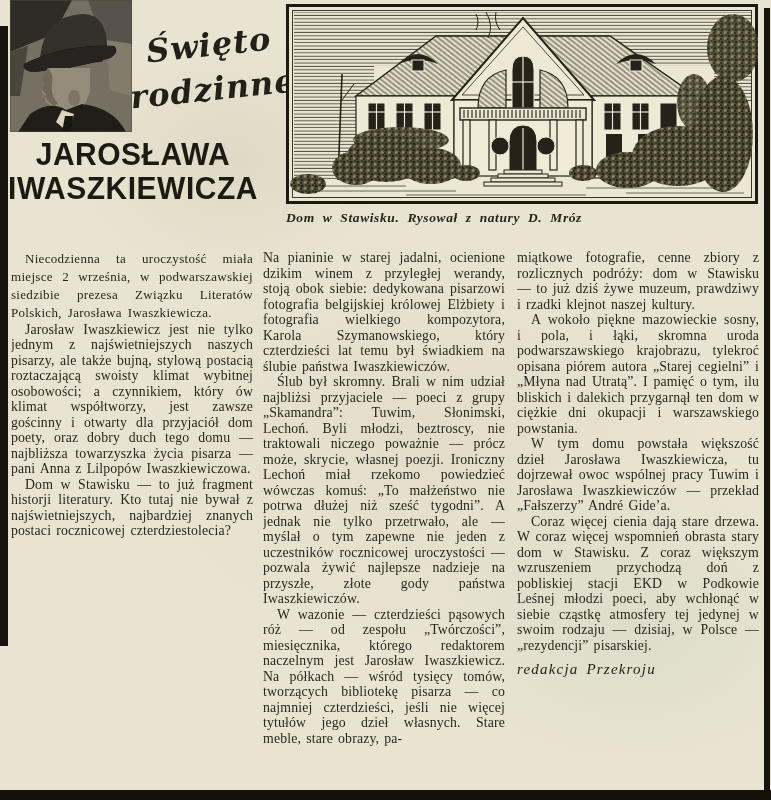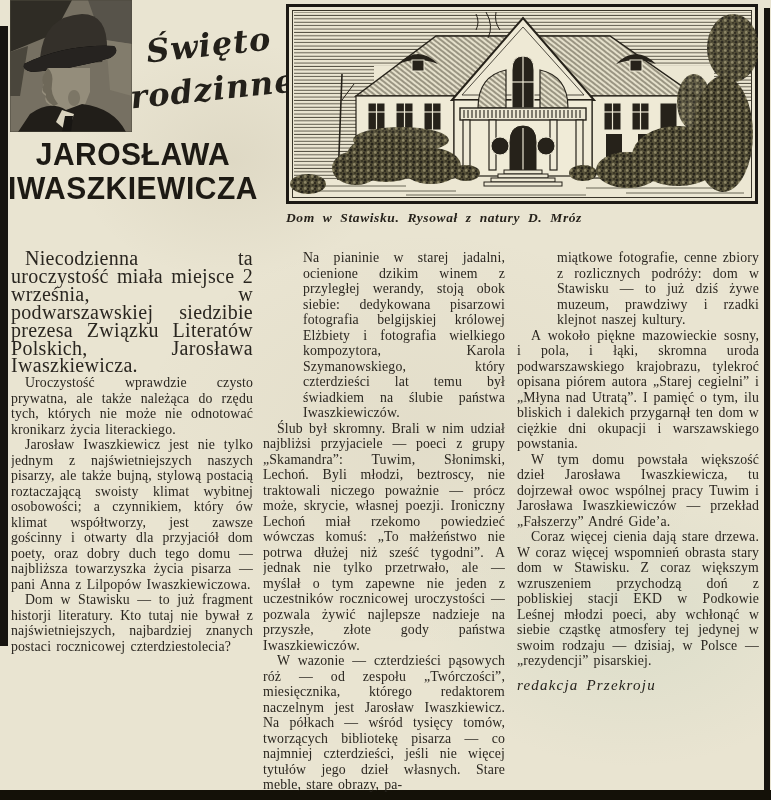--- a/index.html
+++ b/index.html
@@ -30,22 +30,22 @@
   .caption{position:absolute;left:286px;top:210px;width:472px;text-align:left;
     font-style:italic;font-weight:bold;font-size:13.5px;letter-spacing:0.6px;word-spacing:4px;color:#26221b;}
 
   .col{position:absolute;top:250px;width:242px;height:545px;overflow:hidden;
     text-align:justify;font-size:13.8px;line-height:15.5px;letter-spacing:0.15px;word-spacing:1.5px;}
   .col1{left:11px;}
   .col2{left:263px;}
   .col3{left:517px;}
   .col p{margin:0;text-indent:14px;hyphens:auto;}
   .col p + p{margin-top:0;}
-  .col p.lead{font-size:20px;line-height:17.9px;letter-spacing:0.3px;word-spacing:2.5px;}
-  .col p.cont{text-indent:0;margin-left:40px;}
+  .col p.lead{font-size:13px;line-height:17.9px;letter-spacing:0.3px;word-spacing:2.5px;}
+  .col p.cont{text-indent:0;}
   .signature{margin-top:9px;text-align:left;font-style:italic;font-size:15px;
     letter-spacing:1.2px;word-spacing:3px;padding-right:6px;color:#24211b;}
 </style>
 </head>
 <body>
 
 <div id="page">
 
   <div class="bar-left"></div>
   <div class="edge-right"></div>
@@ -228,21 +228,20 @@
     <ellipse cx="437" cy="130" rx="30" ry="58" fill="url(#fol)"></ellipse>
     <ellipse cx="408" cy="98" rx="17" ry="28" fill="url(#fol)" opacity="0.9"></ellipse>
     <ellipse cx="447" cy="44" rx="26" ry="34" fill="url(#fol)" opacity="0.95"></ellipse>
     <path d="M200,8 q8,14 2,26 M210,8 q-2,10 4,18 M190,10 q4,8 0,16" stroke="#26221a" stroke-width="1" fill="none"></path>
   </svg>
 
   <div class="caption">Dom w Stawisku. Rysował z natury D. Mróz</div>
 
   <div class="col col1">
     <p class="lead">Niecodzienna ta uroczystość miała miejsce 2 września, w podwarszawskiej siedzibie prezesa Związku Literatów Polskich, Jarosława Iwaszkiewicza.</p>
-    <p>Uroczystość wprawdzie czysto prywatna, ale także należąca do rzędu tych, których nie może nie odnotować kronikarz życia literackiego.</p>
     <p>Jarosław Iwaszkiewicz jest nie tylko jednym z najświetniejszych naszych pisarzy, ale także bujną, stylową postacią roztaczającą swoisty klimat wybitnej osobowości; a czynnikiem, który ów klimat współtworzy, jest zawsze gościnny i otwarty dla przyjaciół dom poety, oraz dobry duch tego domu — najbliższa towarzyszka życia pisarza — pani Anna z Lilpopów Iwaszkiewiczowa.</p>
     <p>Dom w Stawisku — to już fragment historji literatury. Kto tutaj nie bywał z najświetniejszych, najbardziej znanych postaci rocznicowej czterdziestolecia?</p>
   </div>
 
   <div class="col col2">
     <p class="cont">Na pianinie w starej jadalni, ocienione dzikim winem z przyległej werandy, stoją obok siebie: dedykowana pisarzowi fotografia belgijskiej królowej Elżbiety i fotografia wielkiego kompozytora, Karola Szymanowskiego, który czterdzieści lat temu był świadkiem na ślubie państwa Iwaszkiewiczów.</p>
     <p>Ślub był skromny. Brali w nim udział najbliżsi przyjaciele — poeci z grupy „Skamandra”: Tuwim, Słonimski, Lechoń. Byli młodzi, beztroscy, nie traktowali niczego poważnie — prócz może, skrycie, własnej poezji. Ironiczny Lechoń miał rzekomo powiedzieć wówczas komuś: „To małżeństwo nie potrwa dłużej niż sześć tygodni”. A jednak nie tylko przetrwało, ale — myślał o tym zapewne nie jeden z uczestników rocznicowej uroczystości — pozwala żywić najlepsze nadzieje na przyszłe, złote gody państwa Iwaszkiewiczów.</p>
     <p>W wazonie — czterdzieści pąsowych róż — od zespołu „Twórczości”, miesięcznika, którego redaktorem naczelnym jest Jarosław Iwaszkiewicz. Na półkach — wśród tysięcy tomów, tworzących bibliotekę pisarza — co najmniej czterdzieści, jeśli nie więcej tytułów jego dzieł własnych. Stare meble, stare obrazy, pa-</p>
   </div>
 

